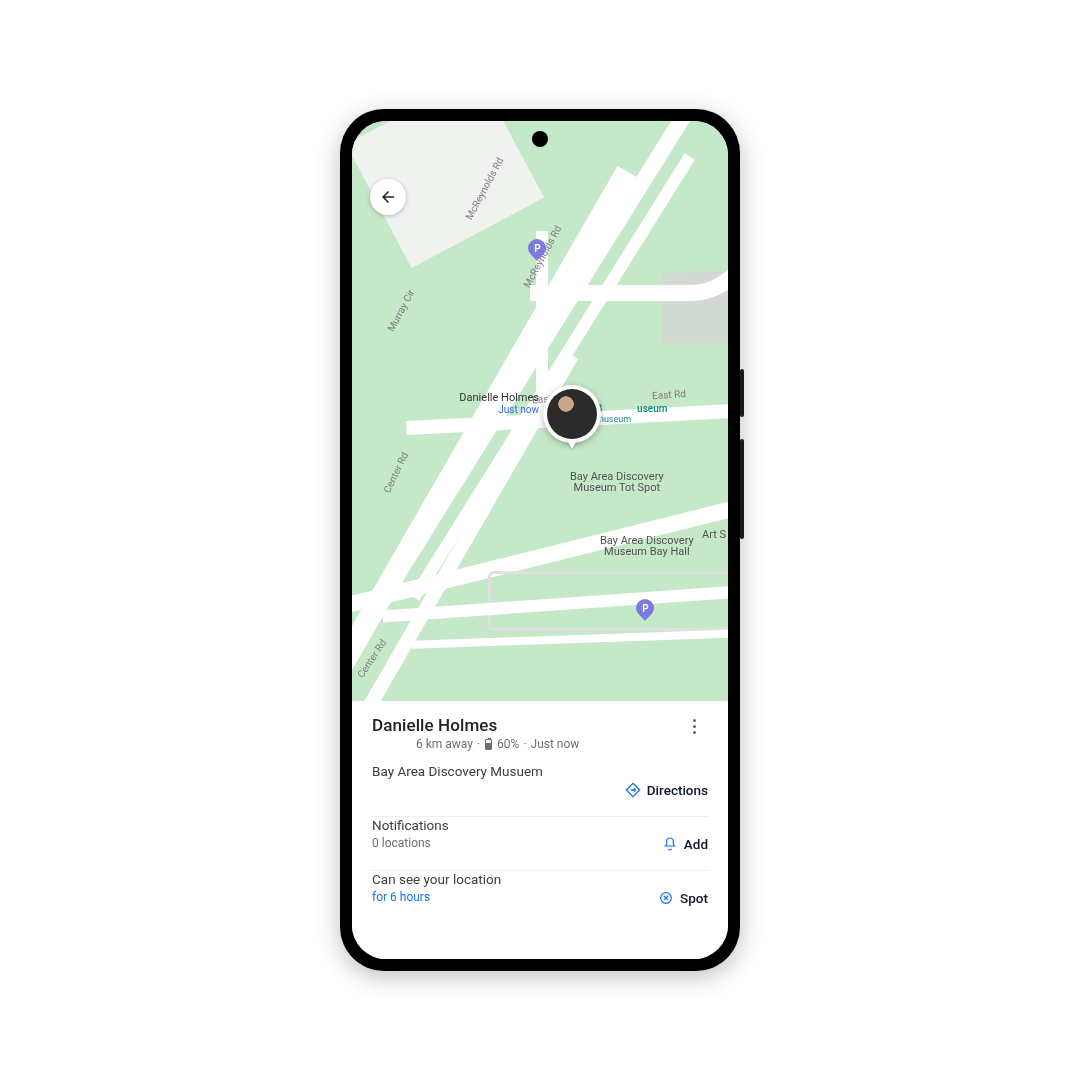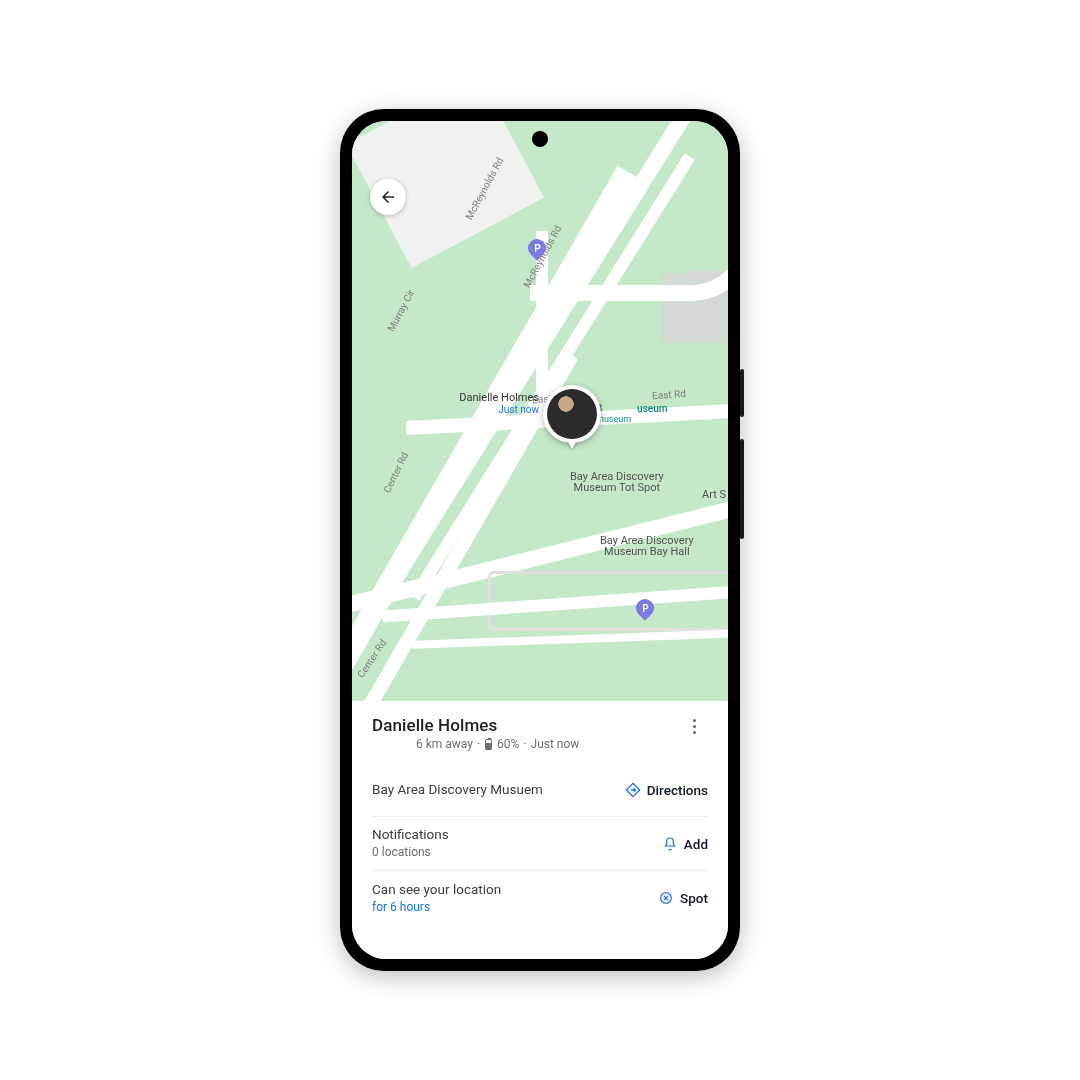--- a/index.html
+++ b/index.html
@@ -51,21 +51,21 @@
   .ml-cen2 { left:-2px;  top:532px; transform:rotate(-56deg); font-size:10px;}
   .ml-east { left:180px; top:272px; transform:rotate(-4deg); font-size:10px;}
   .ml-east2{ left:300px; top:268px; transform:rotate(-4deg); }
 
   .poi-teal { color:#0f8a7e; font-size:10px; font-weight:500; line-height:11px; white-space:nowrap; position:absolute; }
   .poi-black{ color:#525252; font-size:11px; line-height:11px; white-space:nowrap; position:absolute; text-align:center;}
   .poi-mus  { left:244px; top:282px; }
   .poi-mus sub{ display:block; font-size:9px; font-weight:400;}
   .poi-tot  { left:218px; top:350px; }
   .poi-hall { left:248px; top:414px; }
-  .poi-arts { left:350px; top:368px; }
+  .poi-arts { left:350px; top:408px; }
 
   .pin { position:absolute; width:18px; height:18px; background:#7a7ae0; border-radius:50% 50% 50% 0; transform:rotate(-45deg); display:flex; align-items:center; justify-content:center;}
   .pin span{ transform:rotate(45deg); color:#fff; font-size:10px; font-weight:600;}
   .pin.p1{ left:176px; top:118px; }
   .pin.p2{ left:284px; top:478px; }
 
   
   .back-btn { position:absolute; left:18px; top:58px; width:36px; height:36px; background:#fff; border-radius:50%; box-shadow:0 1px 4px rgba(0,0,0,.25); display:flex; align-items:center; justify-content:center; z-index:50;}
   .back-btn svg{ width:18px; height:18px; }
 
@@ -83,21 +83,21 @@
   .hdr { display:flex; align-items:flex-start; }
   .hdr .txt { flex:1; }
   .name { font-size:17px; color:#212121; font-weight:500; letter-spacing:.1px; line-height:20px;}
   .sub  { font-size:12px; color:#6f6f6f; margin-top:2px; display:flex; align-items:center; gap:4px;margin-left:44px;}
   .batt { display:inline-block; width:7px; height:11px; border:1px solid #6f6f6f; border-radius:1px; position:relative; margin:0 1px;}
   .batt::before{content:""; position:absolute; bottom:0; left:0; right:0; height:60%; background:#6f6f6f;}
   .batt::after {content:""; position:absolute; top:-2px; left:2px; width:3px; height:1px; background:#6f6f6f;}
   .kebab { width:28px; display:flex; flex-direction:column; align-items:center; gap:3px; padding-top:4px;}
   .kebab i{ width:3px; height:3px; background:#5f6368; border-radius:50%; display:block;}
 
-  .row { display:flex; align-items:center; justify-content:space-between; min-height:54px; border-bottom:1px solid #eceef0; }
+  .row { display:flex; justify-content:space-between; min-height:54px; border-bottom:1px solid #eceef0; }
   .row:last-child{ border-bottom:none;gap:20px; }
   .row .left { font-size:13.5px; color:#3c4043; line-height:17px;}
   .row .left .mini{ font-size:12px; color:#6f6f6f; display:block; margin-top:1px;}
   .row .left .link{ font-size:12px; color:#1a73e8; display:block; margin-top:1px;}
   .action { display:flex; align-items:center; gap:6px; color:#0f172a; font-size:13.5px; font-weight:500; }
   .action svg{ width:16px; height:16px; }
 
   .spacer{ height:12px; }
 </style>
 </head>

